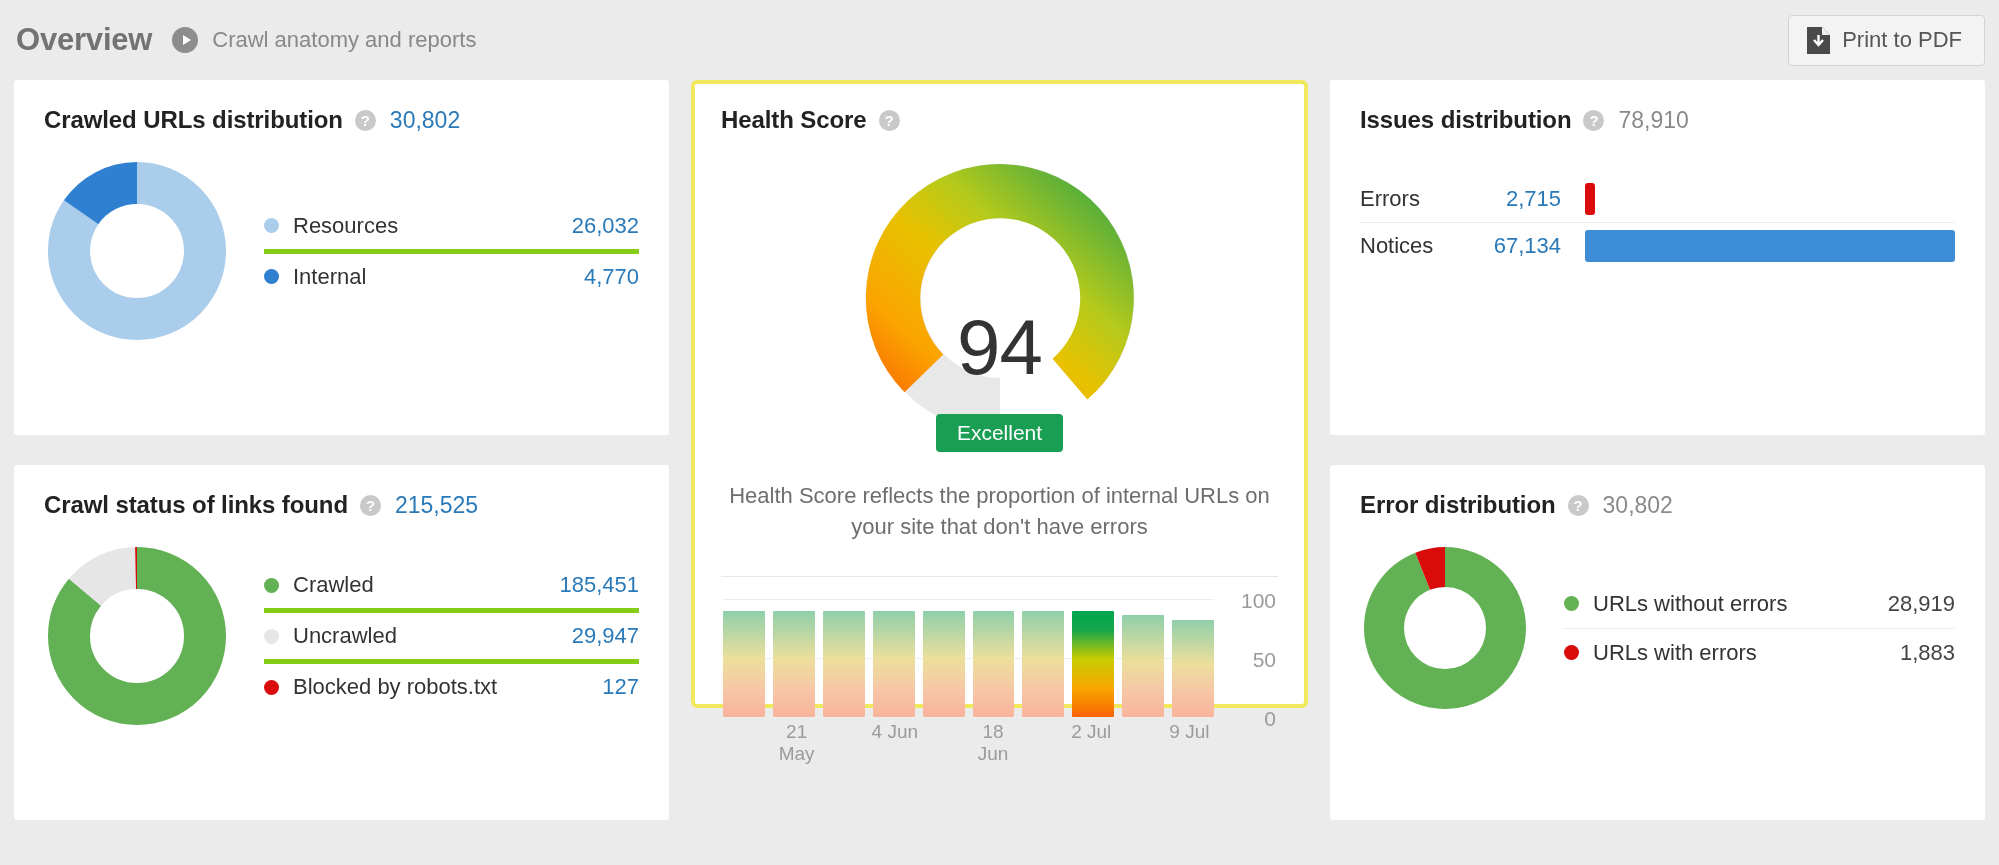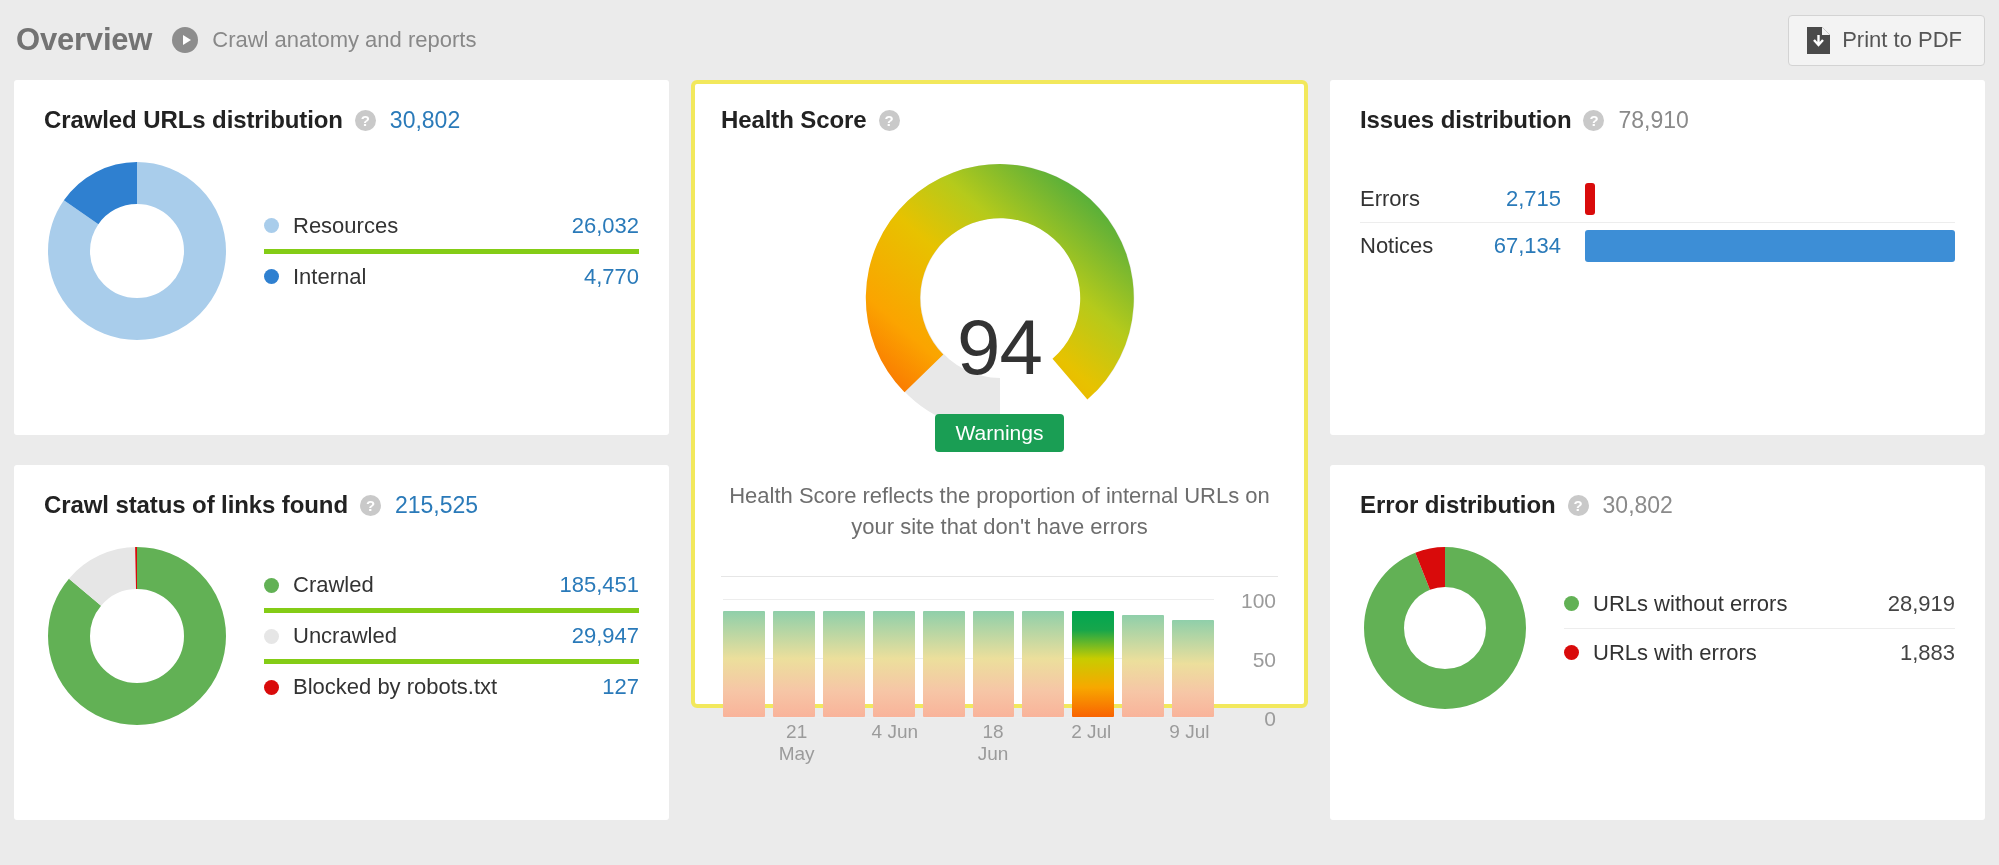--- a/index.html
+++ b/index.html
@@ -265,21 +265,21 @@
           </defs>
 
           <path d="M 165 268 A 134 134 0 1 1 260.5 228.3 L 222.6 190.4 A 80 80 0 1 0 165 214 Z" fill="#e8e8e8"></path>
 
           <path d="M 69.5 228.3 A 134 134 0 1 1 252.4 235.5 L 217.5 194.8 A 80 80 0 1 0 108.3 190.5 Z" fill="url(#gaugeGrad)"></path>
         </svg>
         <div class="hs-score">94</div>
       </div>
 
       <div class="hs-badge-wrap">
-        <span class="hs-badge">Warnings</span>
+        <span class="hs-badge">Excellent</span>
       </div>
 
       <div class="hs-desc">Health Score reflects the proportion of internal URLs on your site that don't have errors</div>
 
       <div class="hs-sep"></div>
 
       <div class="mini-chart">
         <div class="gridline" style="top:0px;"></div>
         <div class="gridline" style="top:59px;"></div>
         <div class="gridline" style="top:118px;"></div>

